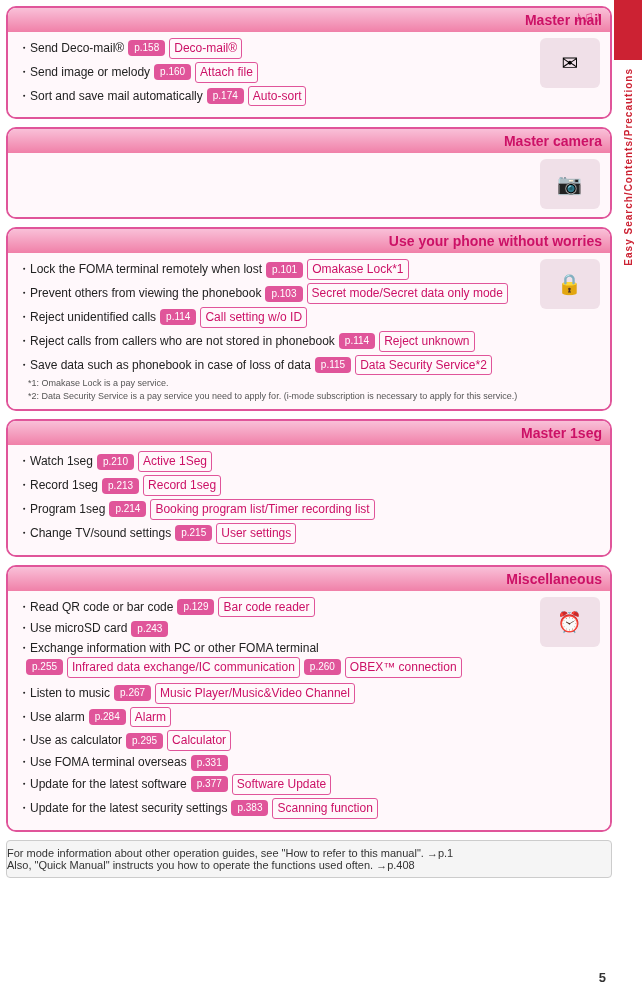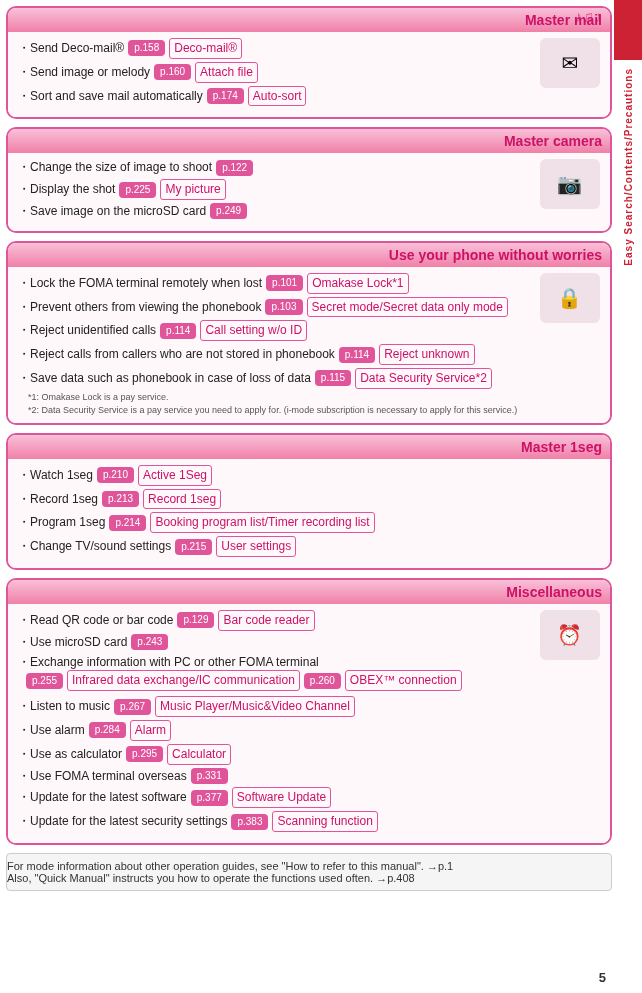--- a/index.html
+++ b/index.html
@@ -221,35 +221,20 @@
       </div>
     </div>
   </div>
 
   <div class="section-card">
     <div class="section-header">
       <span>Master camera</span>
     </div>
     <div class="section-body">
       <div class="section-body-flex">
-        <div class="section-body-content">
-          <div class="item-row">
-            <span class="item-text">・Change the size of image to shoot</span>
-            <span class="page-badge">p.122</span>
-          </div>
-          <div class="item-row">
-            <span class="item-text">・Display the shot</span>
-            <span class="page-badge">p.225</span>
-            <span class="feature-badge">My picture</span>
-          </div>
-          <div class="item-row">
-            <span class="item-text">・Save image on the microSD card</span>
-            <span class="page-badge">p.249</span>
-          </div>
-        </div>
         <div class="img-placeholder">📷</div>
       </div>
     </div>
   </div>
 
   <div class="section-card">
     <div class="section-header">
       <span>Use your phone without worries</span>
     </div>
     <div class="section-body">

